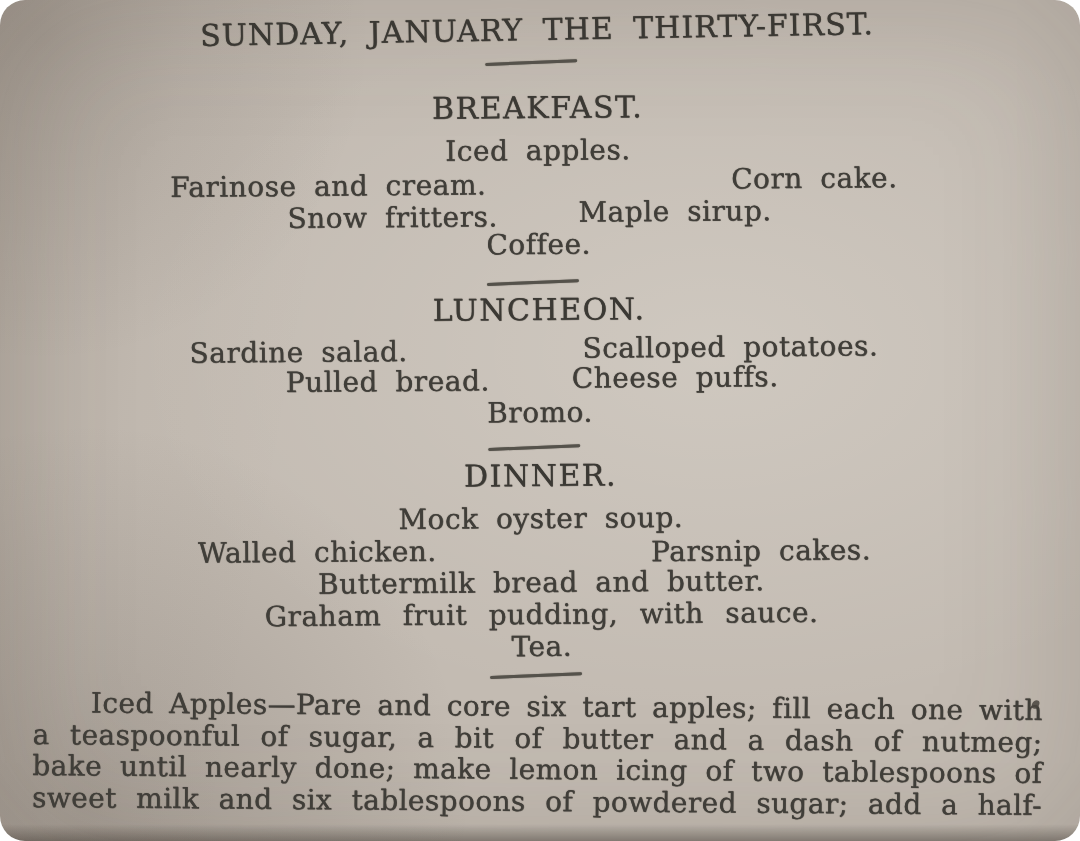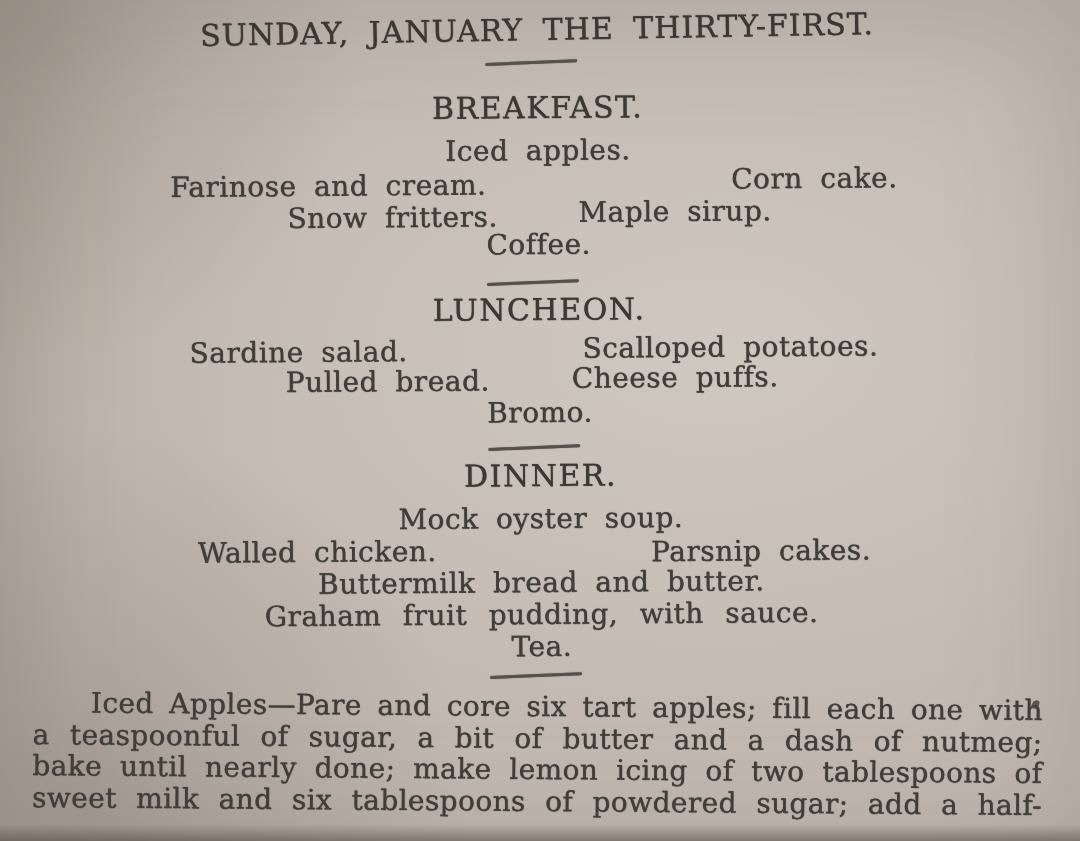--- a/index.html
+++ b/index.html
@@ -11,20 +11,21 @@
     font-family: "DejaVu Serif", "Liberation Serif", serif;
     color: #403e39;
     background:
       radial-gradient(circle at 8% 96%, rgba(60,50,42,0.20), rgba(60,50,42,0) 30%),
       radial-gradient(circle at 4% 4%, rgba(60,50,42,0.14), rgba(60,50,42,0) 25%),
       linear-gradient(to top, rgba(40,34,28,0.38) 0%, rgba(40,34,28,0) 2%),
       linear-gradient(100deg, rgba(94,82,70,0.16) 0%, rgba(94,82,70,0.03) 16%, rgba(94,82,70,0) 30%),
       radial-gradient(ellipse 75% 60% at 66% 42%, rgba(255,253,246,0.20), rgba(255,253,246,0) 72%),
       #c3bbb2;
     box-shadow: inset 0 0 140px rgba(70,60,50,0.20);
+    border-radius: 25px;
   }
   .layer { position: absolute; inset: 0; }
   .menu-tilt   { transform: rotate(-0.45deg); }
   .recipe-tilt { transform: rotate(0.45deg); }
   .line {
     position: absolute;
     white-space: nowrap;
     font-size: 28px;
     line-height: 33px;
     letter-spacing: 0.5px;

